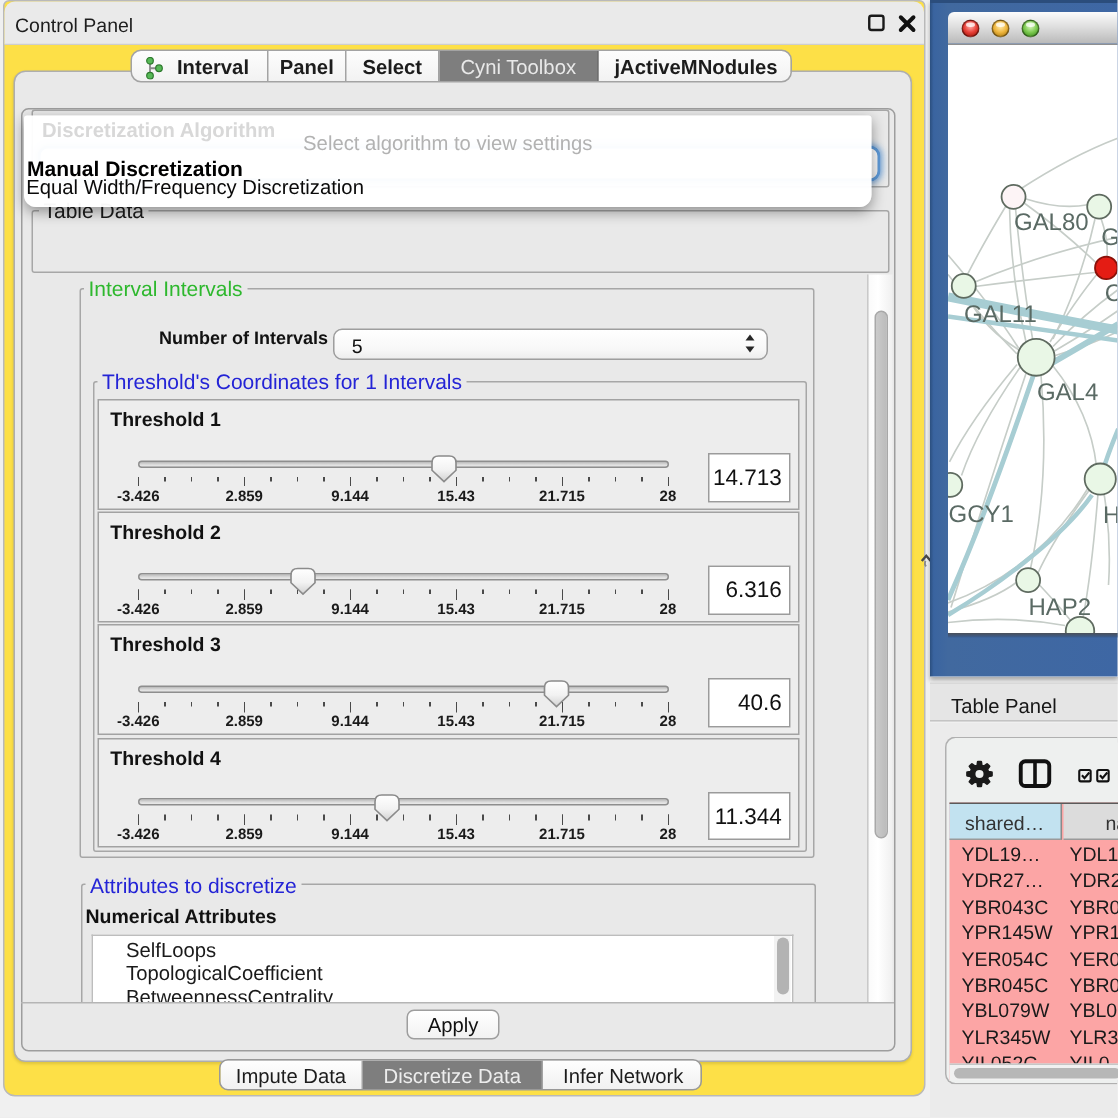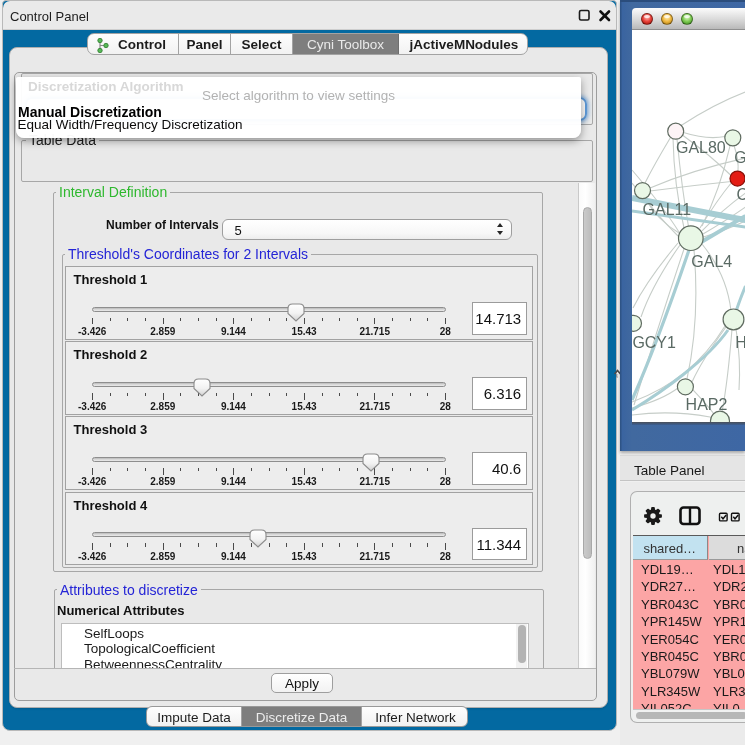--- a/index.html
+++ b/index.html
@@ -1,17 +1,17 @@
 <!DOCTYPE html>
 <html><head><meta charset="utf-8"><style>
 *{margin:0;padding:0;box-sizing:border-box}
 html,body{width:745px;height:745px;overflow:hidden;background:#f0f0f0;
  font-family:"Liberation Sans",sans-serif;-webkit-font-smoothing:antialiased}
 .abs{position:absolute}
-#win{position:absolute;left:2px;top:0;width:615px;height:731px;background:#0369a1;
+#win{position:absolute;left:2px;top:0;width:615px;height:731px;background:#fde047;
  border:1px solid #b9b9b9;border-radius:4px 4px 8px 8px;}
 #titlebar{position:absolute;left:0;top:0;width:100%;height:29px;background:#eaeaea;
  border-bottom:1px solid #cecece;border-radius:7px 7px 0 0;}
 #titlebar .t{position:absolute;left:7px;top:8px;font-size:13px;color:#1d1d1d;}
 #pane{position:absolute;left:6px;top:46px;width:599px;height:661px;background:#e9e9e9;
  border:1px solid #aeaeae;border-radius:8px;box-shadow:0 1px 2px rgba(0,0,0,0.12);}
 #panel{position:absolute;left:11px;top:71px;width:583px;height:629px;background:#e9e9e9;
  border:1px solid #9d9d9d;border-radius:5px;}
 .group{position:absolute;border:1px solid #a7a7a7;border-radius:2px;}
 .glabel{position:absolute;font-size:14px;background:#e9e9e9;padding:0 3px;line-height:12px;}
@@ -54,31 +54,31 @@
       </svg>
 </div>
 <div id="pane"></div>
 <div id="panel"></div>
 <div class="group" style="left:18px;top:72px;width:572px;height:52px"></div>
 <div class="combo" style="left:22px;top:96px;width:562px;height:24px;border:2px solid #5e9ad8;box-shadow:0 0 4px 1px rgba(90,150,215,0.85);border-radius:7px"></div>
 <div class="group" style="left:17.5px;top:139px;width:572px;height:42px"></div>
 <div class="glabel" style="left:23px;top:133px;color:#1c1c1c">Table Data</div>
 <div class="abs" style="left:14px;top:182px;width:560.5px;height:485px;overflow:hidden">
 <div class="group" style="left:35.5px;top:8.5px;width:490px;height:380px"></div>
-<div class="glabel" style="left:39px;top:3px;color:#2eb82e">Interval Definition</div>
+<div class="glabel" style="left:39px;top:3px;color:#2eb82e">Interval Intervals</div>
 <div class="abs" style="left:89px;top:34.5px;font-size:12px;font-weight:bold;color:#111">Number of Intervals</div>
 <div class="combo" style="left:204.5px;top:36px;width:290px;height:21px">
         <span class="ct">5</span>
         <span class="arrows">
           <span class="up"></span>
           <span class="dn"></span>
         </span>
       </div>
 <div class="group" style="left:45px;top:70.5px;width:475.5px;height:314px"></div>
-<div class="glabel" style="left:48px;top:65px;color:#2424d6">Threshold's Coordinates for 2 Intervals</div>
+<div class="glabel" style="left:48px;top:65px;color:#2424d6">Threshold's Coordinates for 1 Intervals</div>
 <div class="tbox" style="top:83.19999999999999px">
 <span class="hd">Threshold 1</span>
 <div class="track"></div>
 <div class="ticksmin"></div>
         <div class="ticksmaj"></div>
 <span class="tlab" style="left:26.7px">-3.426</span>
 <span class="tlab" style="left:97.3px">2.859</span>
 <span class="tlab" style="left:167.9px">9.144</span>
 <span class="tlab" style="left:238.6px">15.43</span>
 <span class="tlab" style="left:309.2px">21.715</span>
@@ -191,21 +191,21 @@
       </div>
 </div>
 <div class="abs" style="left:84px;top:32px;width:441px;height:22px;background:linear-gradient(#fdfdfd,#f2f2f2);border:1px solid #a3a3a3;border-radius:7px;overflow:hidden">
 <div class="seg" style="left:0;width:91px">
         <svg class="abs" style="left:9px;top:3.5px" width="12" height="15" viewBox="0 0 12 15">
           <path d="M3 3 V12 M3 7.5 H8" stroke="#8a8a8a" stroke-width="1.2" fill="none"></path>
           <circle cx="3" cy="2.5" r="2.2" fill="#57b957" stroke="#2d7a2d" stroke-width="0.8"></circle>
           <circle cx="9" cy="7.5" r="2.2" fill="#57b957" stroke="#2d7a2d" stroke-width="0.8"></circle>
           <circle cx="3" cy="12.5" r="2.2" fill="#57b957" stroke="#2d7a2d" stroke-width="0.8"></circle>
         </svg>
-        <span class="segtxt" style="padding-left:18px">Control</span>
+        <span class="segtxt" style="padding-left:18px">Interval</span>
       </div>
 <div class="seg" style="left:91px;width:52px">
         <span class="segtxt">Panel</span>
       </div>
 <div class="seg" style="left:143px;width:62px">
         <span class="segtxt">Select</span>
       </div>
 <div class="seg" style="left:205px;width:106px;background:#7e7e7e;border-right-color:#6f6f6f">
         <span class="segtxt" style="color:#e9e9e9;font-weight:normal">Cyni Toolbox</span>
       </div>

